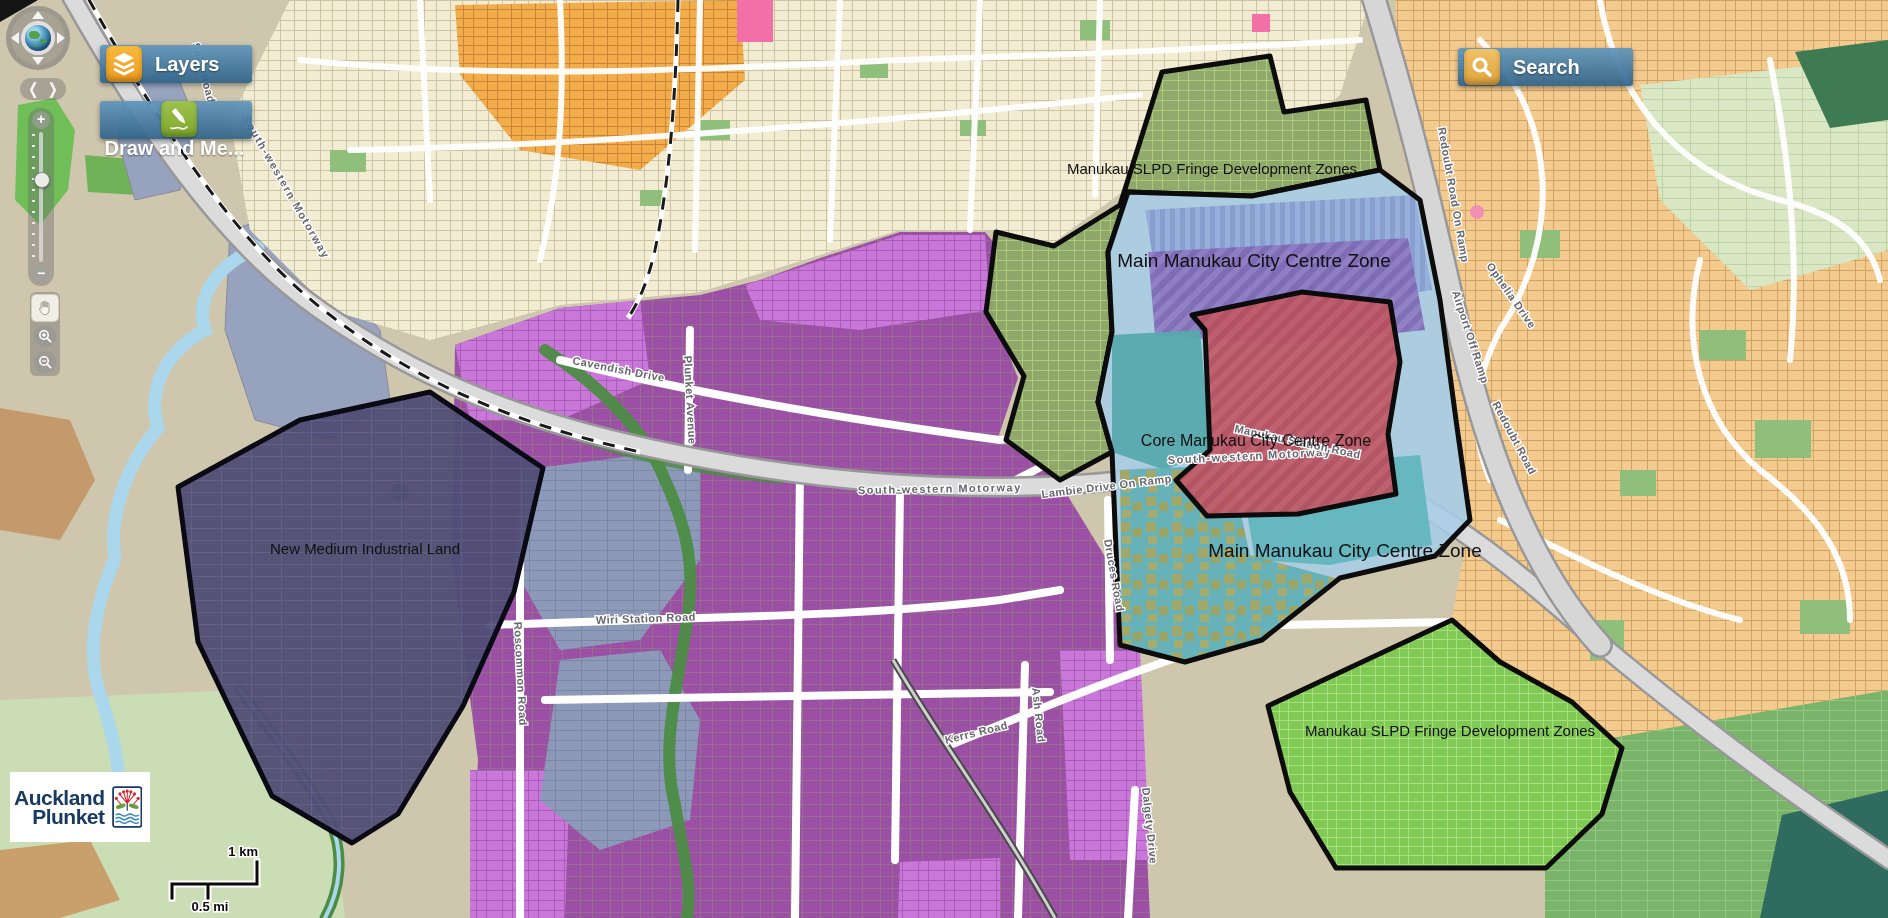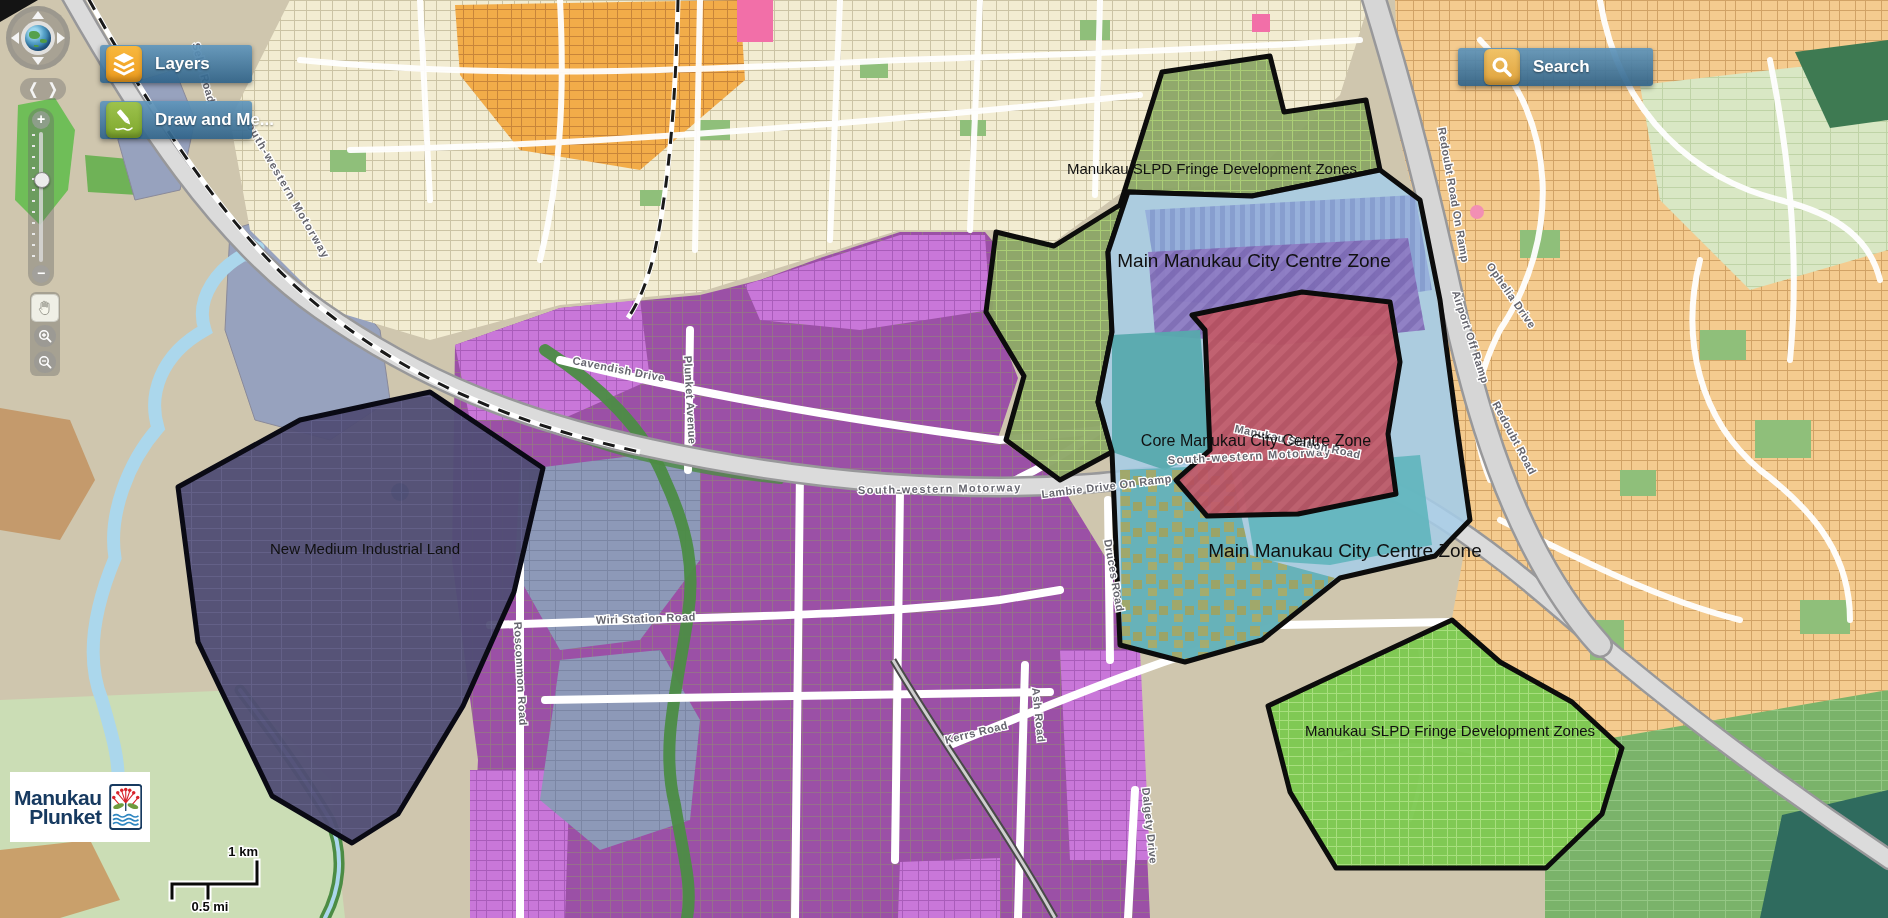--- a/index.html
+++ b/index.html
@@ -7,21 +7,21 @@
   .stage svg.map{position:absolute;left:0;top:0;}
   
   .panel-btn{position:absolute;display:flex;align-items:center;height:38px;
     background:linear-gradient(180deg,rgba(96,150,188,.93),rgba(47,98,136,.93));
     border-radius:3px;box-shadow:0 2px 5px rgba(0,0,0,.4);cursor:pointer;}
   .panel-btn .chip{width:36px;height:36px;margin:0 0 0 6px;border-radius:6px;flex:0 0 auto;
     display:flex;align-items:center;justify-content:center;box-shadow:inset 0 -4px 5px rgba(0,0,0,.22),0 1px 2px rgba(0,0,0,.3);}
   .chip.orange{background:linear-gradient(180deg,#F8B83E,#EE9C1E);}
   .chip.green{background:linear-gradient(180deg,#9DC24D,#7EA72C);}
   .chip.gold{background:linear-gradient(180deg,#F0C267,#DFA23B);}
-  .panel-btn .lbl{color:#fff;font-size:17px;font-weight:bold;padding:0 16px 0 13px;
+  .panel-btn .lbl{color:#fff;font-size:20px;font-weight:bold;padding:0 16px 0 13px;
     text-shadow:0 1px 2px rgba(0,0,0,.45);white-space:nowrap;}
   
   .nav{position:absolute;left:6px;top:6px;width:74px;}
   .compass{position:relative;width:64px;height:64px;border-radius:50%;
     background:rgba(105,105,105,.38);box-shadow:inset 0 0 0 5px rgba(130,130,130,.30);}
   .compass .arr{position:absolute;width:0;height:0;}
   .arr.n{left:26px;top:5px;border-left:6px solid transparent;border-right:6px solid transparent;border-bottom:8px solid #f4f4f4;}
   .arr.s{left:26px;bottom:5px;border-left:6px solid transparent;border-right:6px solid transparent;border-top:8px solid #f4f4f4;}
   .arr.w{left:5px;top:26px;border-top:6px solid transparent;border-bottom:6px solid transparent;border-right:8px solid #f4f4f4;}
   .arr.e{right:5px;top:26px;border-top:6px solid transparent;border-bottom:6px solid transparent;border-left:8px solid #f4f4f4;}
@@ -341,46 +341,46 @@
   <span class="chip orange">
     <svg width="26" height="26" viewBox="0 0 26 26">
       <path d="M13 2 L23 7 L13 12 L3 7 Z" fill="#fff"></path>
       <path d="M3 12 L13 17 L23 12" fill="none" stroke="#fff" stroke-width="3" stroke-linejoin="round"></path>
       <path d="M3 18 L13 23 L23 18" fill="none" stroke="#fff" stroke-width="3" stroke-linejoin="round"></path>
     </svg>
   </span>
   <span class="lbl">Layers</span>
 </div>
 
-<div class="panel-btn" style="left:100px;top:101px;width:152px;">
+<div class="panel-btn" style="left:100px;top:101px;width:152px;flex-direction:column;">
   <span class="chip green">
     <svg width="26" height="26" viewBox="0 0 26 26">
       <g transform="rotate(-40 13 11)">
         <rect x="11" y="2" width="5" height="13" rx="1" fill="#fff"></rect>
         <path d="M11 15 l2.5 5 2.5 -5 z" fill="#fff"></path>
       </g>
       <path d="M5 22 c3 2 6 -2 9 0 s5 1 7 -1" fill="none" stroke="#fff" stroke-width="1.6" stroke-linecap="round"></path>
     </svg>
   </span>
   <span class="lbl">Draw and Me...</span>
 </div>
 
-<div class="panel-btn" style="left:1458px;top:48px;width:175px;padding-left:20px;">
+<div class="panel-btn" style="left:1458px;top:48px;width:175px;">
   <span class="chip gold">
     <svg width="26" height="26" viewBox="0 0 26 26">
       <circle cx="11" cy="11" r="6" fill="none" stroke="#fff" stroke-width="3.2"></circle>
       <path d="M15.5 15.5 L21 21" stroke="#fff" stroke-width="3.6" stroke-linecap="round"></path>
     </svg>
   </span>
   <span class="lbl">Search</span>
 </div>
 
 <div class="logo">
   <div class="words">
-    <div>Manukau</div>
+    <div>Auckland</div>
     <div>Plunket</div>
   </div>
   <svg width="42" height="58" viewBox="0 0 42 58">
     <rect x="1.5" y="1.5" width="39" height="55" rx="3" fill="#fff" stroke="#173A60" stroke-width="2.4"></rect>
     <g stroke="#D8242C" stroke-width="1.4" fill="none">
       <path d="M21 24 L11 12 M21 24 L16 9 M21 24 L21 8 M21 24 L26 9 M21 24 L31 12"></path>
       <path d="M13 26 L6 18 M29 26 L36 18"></path>
     </g>
     <g fill="#D8242C">
       <circle cx="11" cy="11" r="2.2"></circle>

